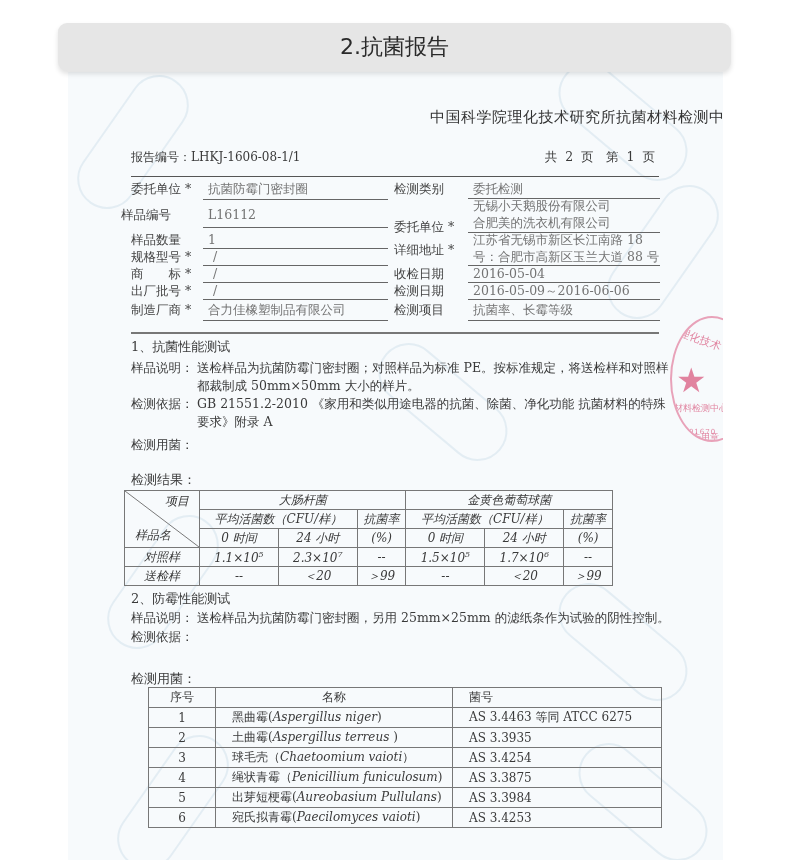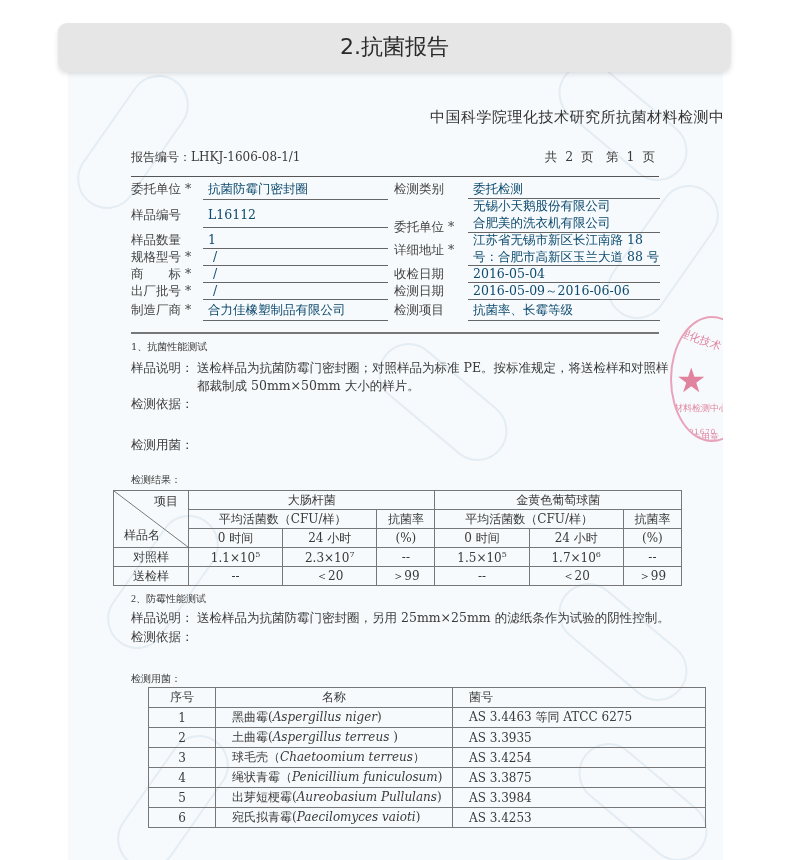--- a/index.html
+++ b/index.html
@@ -29,33 +29,33 @@
     .content { position: absolute; left: 0; top: 0; width: 100%; height: 100%; font-size: 12.5px; }
 
     .org-title {
       position: absolute; left: 17px; width: 100%; top: 36px; text-align: right;
       font-size: 15px; letter-spacing: 0.5px; color: #333;
     }
     .report-no { position: absolute; left: 63px; top: 77px; font-size: 12px; }
     .pages { position: absolute; right: 68px; top: 77px; font-size: 12.5px; word-spacing: 4px; }
     .rule { position: absolute; left: 63px; width: 528px; height: 1px; background: #555; }
     .lbl { position: absolute; color: #444; }
-    .val { position: absolute; color: #0c4a6e; }
+    .val { position: absolute; color: #737373; }
     .uline { position: absolute; height: 1px; background: #666; }
 
-    .sec { position: absolute; left: 63px; font-size: 10px; line-height: 18px; }
+    .sec { position: absolute; left: 63px; font-size: 13px; line-height: 18px; }
     .para { position: absolute; left: 63px; width: 540px; font-size: 12.5px; line-height: 18px; }
     .para .k { float: left; width: 66px; }
     .para .v { margin-left: 66px; display: block; }
     i { font-style: italic; }
 
     table { border-collapse: collapse; position: absolute; font-size: 12px; }
     td, th { border: 1px solid #777; font-weight: normal; text-align: center; padding: 0 2px; height: 19px; color: #3a3a3a; }
-    .t1 { left: 45px; top: 418px; width: 569px; }
-    .t2 { left: 80px; top: 615px; width: 558px; }
+    .t1 { left: 56px; top: 418px; width: 489px; font-style: italic; }
+    .t2 { left: 80px; top: 615px; width: 514px; }
     .t2 td { height: 20px; }
     .t2 .left { text-align: left; padding-left: 16px; }
     .diag { position: relative; padding: 0; }
     .diag svg { position: absolute; left: 0; top: 0; width: 100%; height: 100%; }
     sup { font-size: 8px; vertical-align: 5px; }
 
     .stamp {
       position: absolute; left: 602px; top: 244px; width: 84px; height: 126px;
       border: 2px solid rgba(220,90,130,0.55); border-radius: 50%;
       color: rgba(215,80,120,0.7); font-size: 11px; overflow: hidden;
@@ -88,21 +88,21 @@
     <div class="org-title">中国科学院理化技术研究所抗菌材料检测中心</div>
     <div class="report-no">报告编号：LHKJ-1606-08-1/1</div>
     <div class="pages">共 2 页　第 1 页</div>
     <div class="rule" style="top:104px;"></div>
 
     <div>
       <span class="lbl" style="left:63px;top:109px;">委托单位 *</span>
       <span class="val" style="left:140px;top:109px;">抗菌防霉门密封圈</span>
       <div class="uline" style="left:135px;width:185px;top:127px;"></div>
 
-      <span class="lbl" style="left:63px;top:135px;">样品编号</span>
+      <span class="lbl" style="left:53px;top:135px;">样品编号</span>
       <span class="val" style="left:140px;top:135px;">L16112</span>
       <div class="uline" style="left:135px;width:185px;top:155px;"></div>
 
       <span class="lbl" style="left:63px;top:160px;">样品数量</span>
       <span class="val" style="left:140px;top:160px;">1</span>
       <div class="uline" style="left:135px;width:185px;top:176px;"></div>
 
       <span class="lbl" style="left:63px;top:177px;">规格型号 *</span>
       <span class="val" style="left:145px;top:177px;">/</span>
       <div class="uline" style="left:135px;width:185px;top:193px;"></div>
@@ -150,20 +150,21 @@
 
     <div class="rule" style="top:260px;height:2px;background:#777;"></div>
 
     <div class="sec" style="top:266px;">1、抗菌性能测试</div>
     <div class="para" style="top:287px;">
       <span class="k">样品说明：</span>
       <span class="v">送检样品为抗菌防霉门密封圈；对照样品为标准 PE。按标准规定，将送检样和对照样都裁制成 50mm×50mm 大小的样片。</span>
     </div>
     <div class="para" style="top:323px;">
       <span class="k">检测依据：</span>
+      <span class="v">GB 21551.2-2010 《家用和类似用途电器的抗菌、除菌、净化功能 抗菌材料的特殊要求》附录 A</span>
     </div>
     <div class="para" style="top:364px;">
       <span class="k">检测用菌：</span>
     </div>
     <div class="sec" style="top:399px;">检测结果：</div>
 
     <table class="t1">
       <tbody>
           <tr>
         <td class="diag" rowspan="3" style="width:75px;">
@@ -204,21 +205,21 @@
         <td>--</td>
         <td>＜20</td>
         <td>＞99</td>
         <td>--</td>
         <td>＜20</td>
         <td>＞99</td>
       </tr>
     </tbody>
       </table>
 
-    <div class="sec" style="top:518px;font-family:Liberation Serif, serif;">2、防霉性能测试</div>
+    <div class="sec" style="top:518px;">2、防霉性能测试</div>
     <div class="para" style="top:537px;">
       <span class="k">样品说明：</span>
       <span class="v">送检样品为抗菌防霉门密封圈，另用 25mm×25mm 的滤纸条作为试验的阴性控制。</span>
     </div>
     <div class="para" style="top:556px;">
       <span class="k">检测依据：</span>
     </div>
     <div class="sec" style="top:598px;">检测用菌：</div>
 
     <table class="t2">
@@ -233,21 +234,21 @@
         <td class="left"><span>黑曲霉(</span><i>Aspergillus niger</i><span>)</span></td>
         <td class="left">AS 3.4463 等同 ATCC 6275</td>
       </tr>
       <tr>
         <td>2</td>
         <td class="left"><span>土曲霉(</span><i>Aspergillus terreus </i><span>)</span></td>
         <td class="left">AS 3.3935</td>
       </tr>
       <tr>
         <td>3</td>
-        <td class="left"><span>球毛壳（</span><i>Chaetoomium terreus</i><span>）</span></td>
+        <td class="left"><span>球毛壳（</span><i>Chaetoomium vaioti</i><span>）</span></td>
         <td class="left">AS 3.4254</td>
       </tr>
       <tr>
         <td>4</td>
         <td class="left"><span>绳状青霉（</span><i>Penicillium funiculosum</i><span>)</span></td>
         <td class="left">AS 3.3875</td>
       </tr>
       <tr>
         <td>5</td>
         <td class="left"><span>出芽短梗霉(</span><i>Aureobasium Pullulans</i><span>)</span></td>

